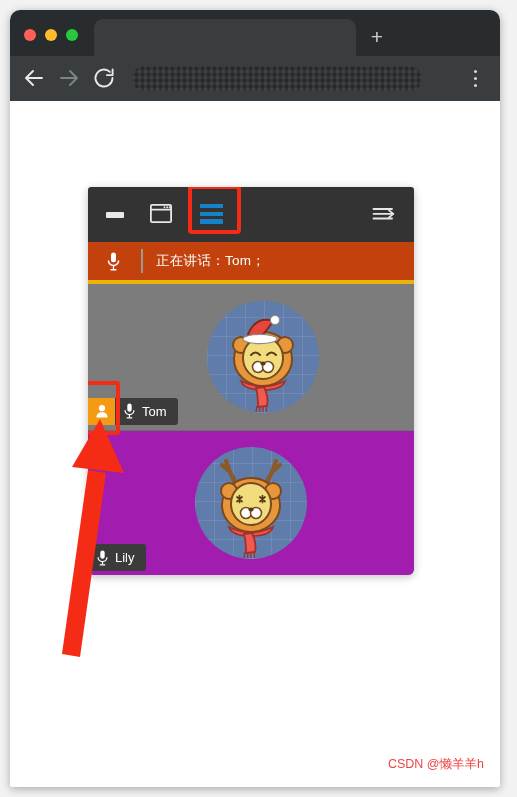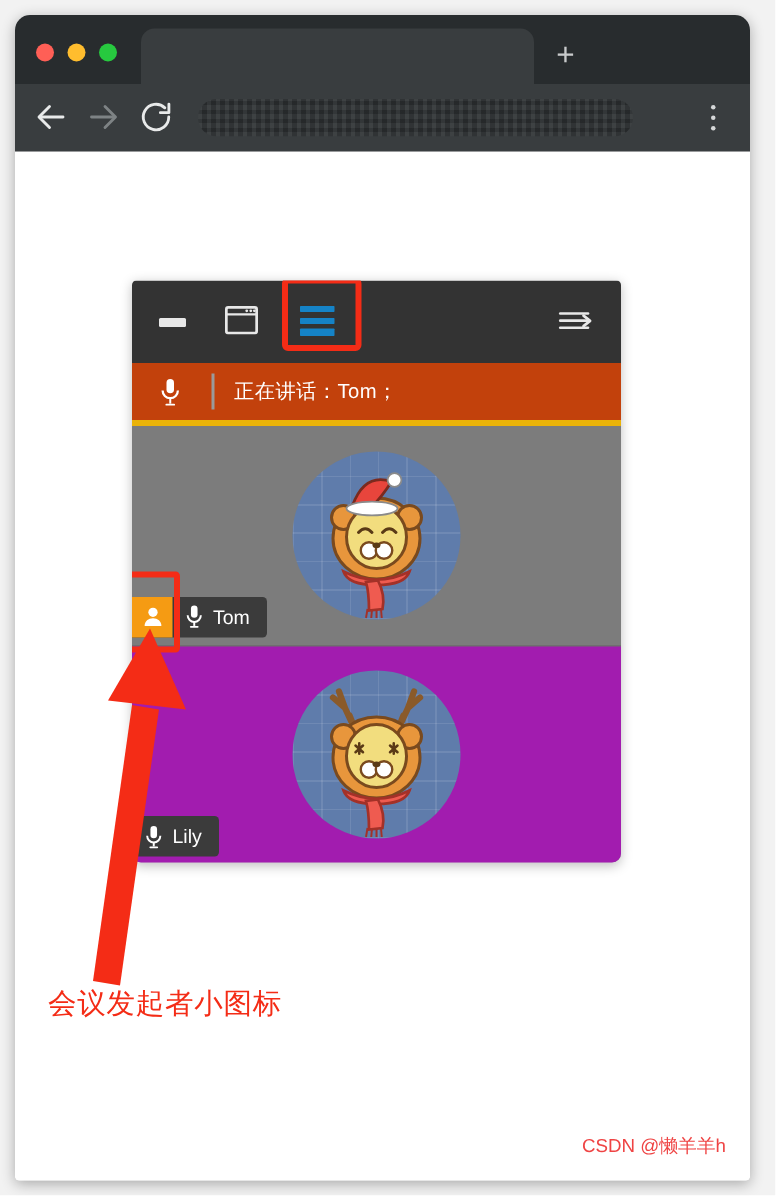--- a/index.html
+++ b/index.html
@@ -245,21 +245,21 @@
   #meet-stage {
     position: relative;
     height: 291px;
     background: #7c7c7c;
   }
   .tile {
     position: relative;
     height: 145.5px;
     width: 100%;
   }
-  #tile-tom { background: #7c7c7c; }
+  #tile-tom { background: #7c7c7c; padding-left: 24px; }
   #tile-lily {
     background: #a21caf;
     border-top: 1px solid #6f6f6f;
   }
   .avatar {
     position: absolute;
     left: 50%;
     top: 50%;
     transform: translate(-50%, -50%);
     width: 112px;
@@ -556,19 +556,18 @@
 
       <div id="arrow-layer">
         <svg width="490" height="686" viewBox="0 0 490 686">
           <g>
             <path d="M52 553 L78 369 L96 372 L70 556 Z" fill="#f42c16"></path>
             <path d="M90 318 L114 372 L62 366 Z" fill="#f42c16"></path>
           </g>
         </svg>
       </div>
 
-      <div id="caption">会议发起者小图标</div>
 
       <div id="watermark">CSDN @懒羊羊h</div>
 
     </div>
   </div>
 </div>
 
 </body></html>

